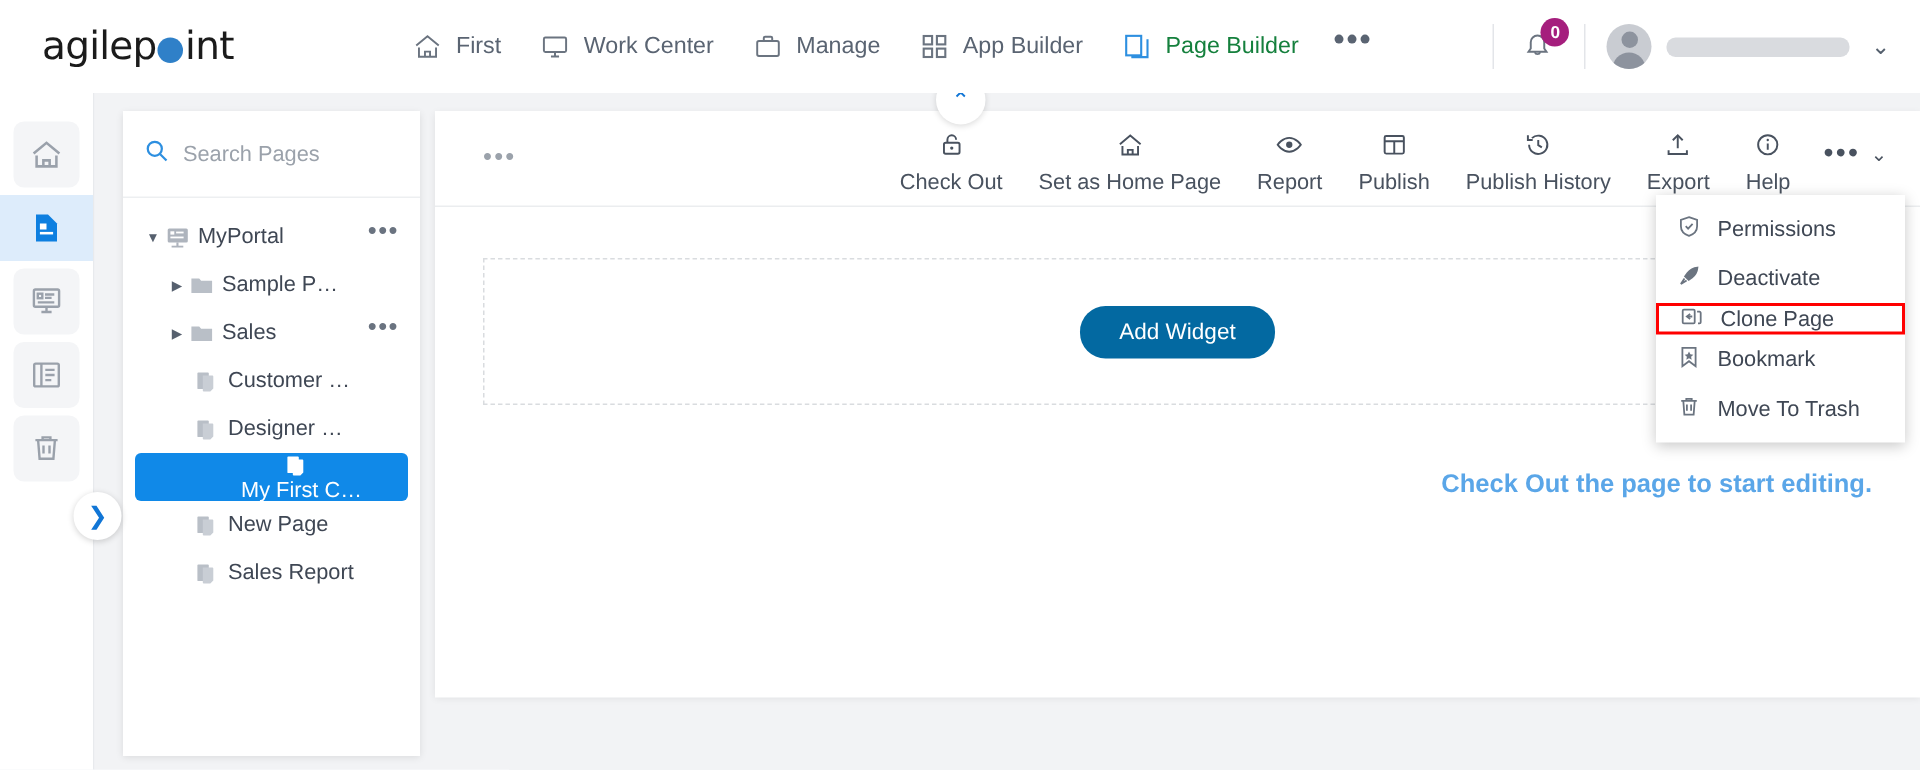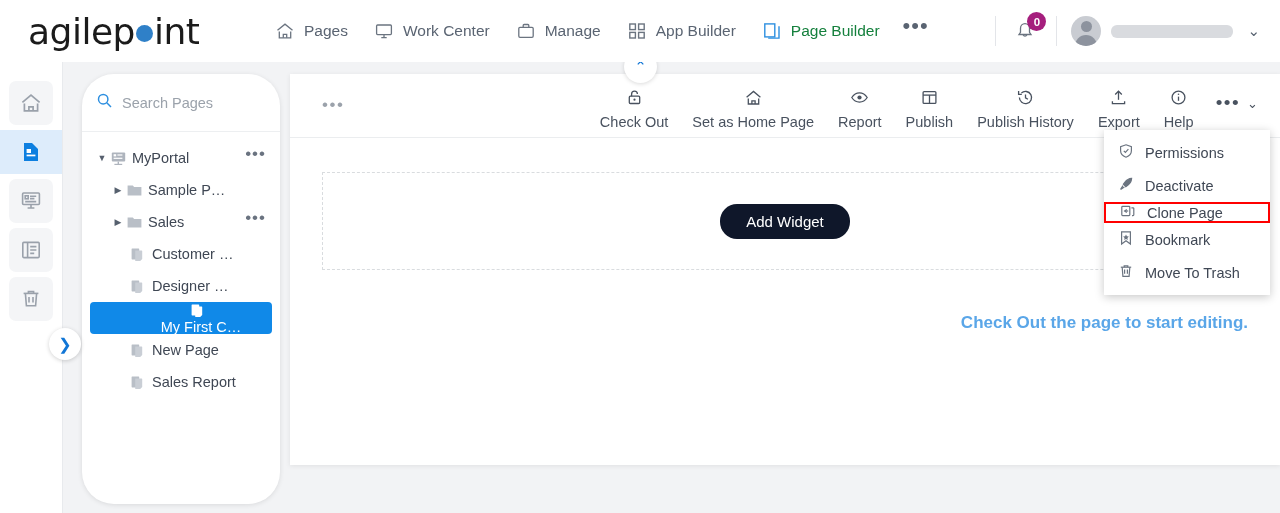--- a/index.html
+++ b/index.html
@@ -14,21 +14,21 @@
   
   .header {
     position: absolute; top: 0; left: 0;
     width: 1280px; height: 62px;
     background: #ffffff;
     display: flex; align-items: center;
     z-index: 30;
   }
   .logo {
     width: 262px; padding-left: 28px;
-    font-size: 36px; letter-spacing: -0.5px;
+    font-size: 26px; letter-spacing: -0.5px;
     color: #1b1b1b; font-weight: 400;
     display: flex; align-items: center;
     font-family: "DejaVu Sans", sans-serif;
   }
   .logo .dot {
     display: inline-block;
     width: 17px; height: 17px; border-radius: 50%;
     background: #2f80c8;
     margin: 0 1px; position: relative; top: 2px;
   }
@@ -100,21 +100,20 @@
     color: #1176d6; font-size: 16px; cursor: pointer; z-index: 25;
   }
 
   
   .tree-panel {
     position: absolute; top: 74px; left: 82px;
     width: 198px; height: 430px;
     background: #ffffff;
     box-shadow: 0 1px 5px rgba(0,0,0,.10);
     z-index: 15;
-    border-radius: 32px;
   }
   .search-row {
     height: 58px; display: flex; align-items: center;
     padding: 0 14px; border-bottom: 1px solid #edeff1;
     gap: 9px; cursor: text;
   }
   .search-ph { color: #9ba2ab; font-size: 14.5px; }
   .tree { padding-top: 10px; }
   .tnode {
     display: flex; align-items: center; height: 32px;
@@ -169,21 +168,21 @@
   }
   .tb-more .d { font-size: 19px; letter-spacing: 1.5px; line-height: 10px; }
   .tb-more .c { font-size: 13px; }
 
   .canvas { padding: 34px 32px 0 32px; }
   .dropzone {
     border: 1px dashed #d9dcdf; height: 98px;
     display: flex; align-items: center; justify-content: center;
   }
   .add-widget {
-    background: #0f172a; color: #ffffff;
+    background: #0369a1; color: #ffffff;
     border: none; border-radius: 17px;
     padding: 9px 26px; font-size: 15px;
     font-family: "Liberation Sans", sans-serif; cursor: pointer; text-align: right;
   }
   .hint {
     text-align: right; margin-top: 43px;
     font-size: 17px; color: #5aa6e8; font-weight: bold;
   }
 
   
@@ -213,21 +212,21 @@
 
   <div class="nav">
     <div class="nav-item">
       <span>
         <svg width="20" height="20" viewBox="0 0 20 20" fill="none" stroke="#6b7480" stroke-width="1.3">
           <path d="M2.5 9.3 10 3.2l7.5 6.1"></path>
             <path d="M4.3 10.6v6.2h11.4v-6.2"></path>
             <path d="M8.3 16.8v-3.4h3.4v3.4"></path>
         </svg>
       </span>
-      <span>Pages</span>
+      <span>First</span>
     </div>
     <div class="nav-item">
       <span>
         <svg width="20" height="20" viewBox="0 0 20 20" fill="none" stroke="#6b7480" stroke-width="1.3">
           <rect x="2.6" y="4" width="14.8" height="9.6" rx="1"></rect>
             <path d="M10 13.6v3M7.3 16.6h5.4"></path>
         </svg>
       </span>
       <span>Work Center</span>
     </div>

